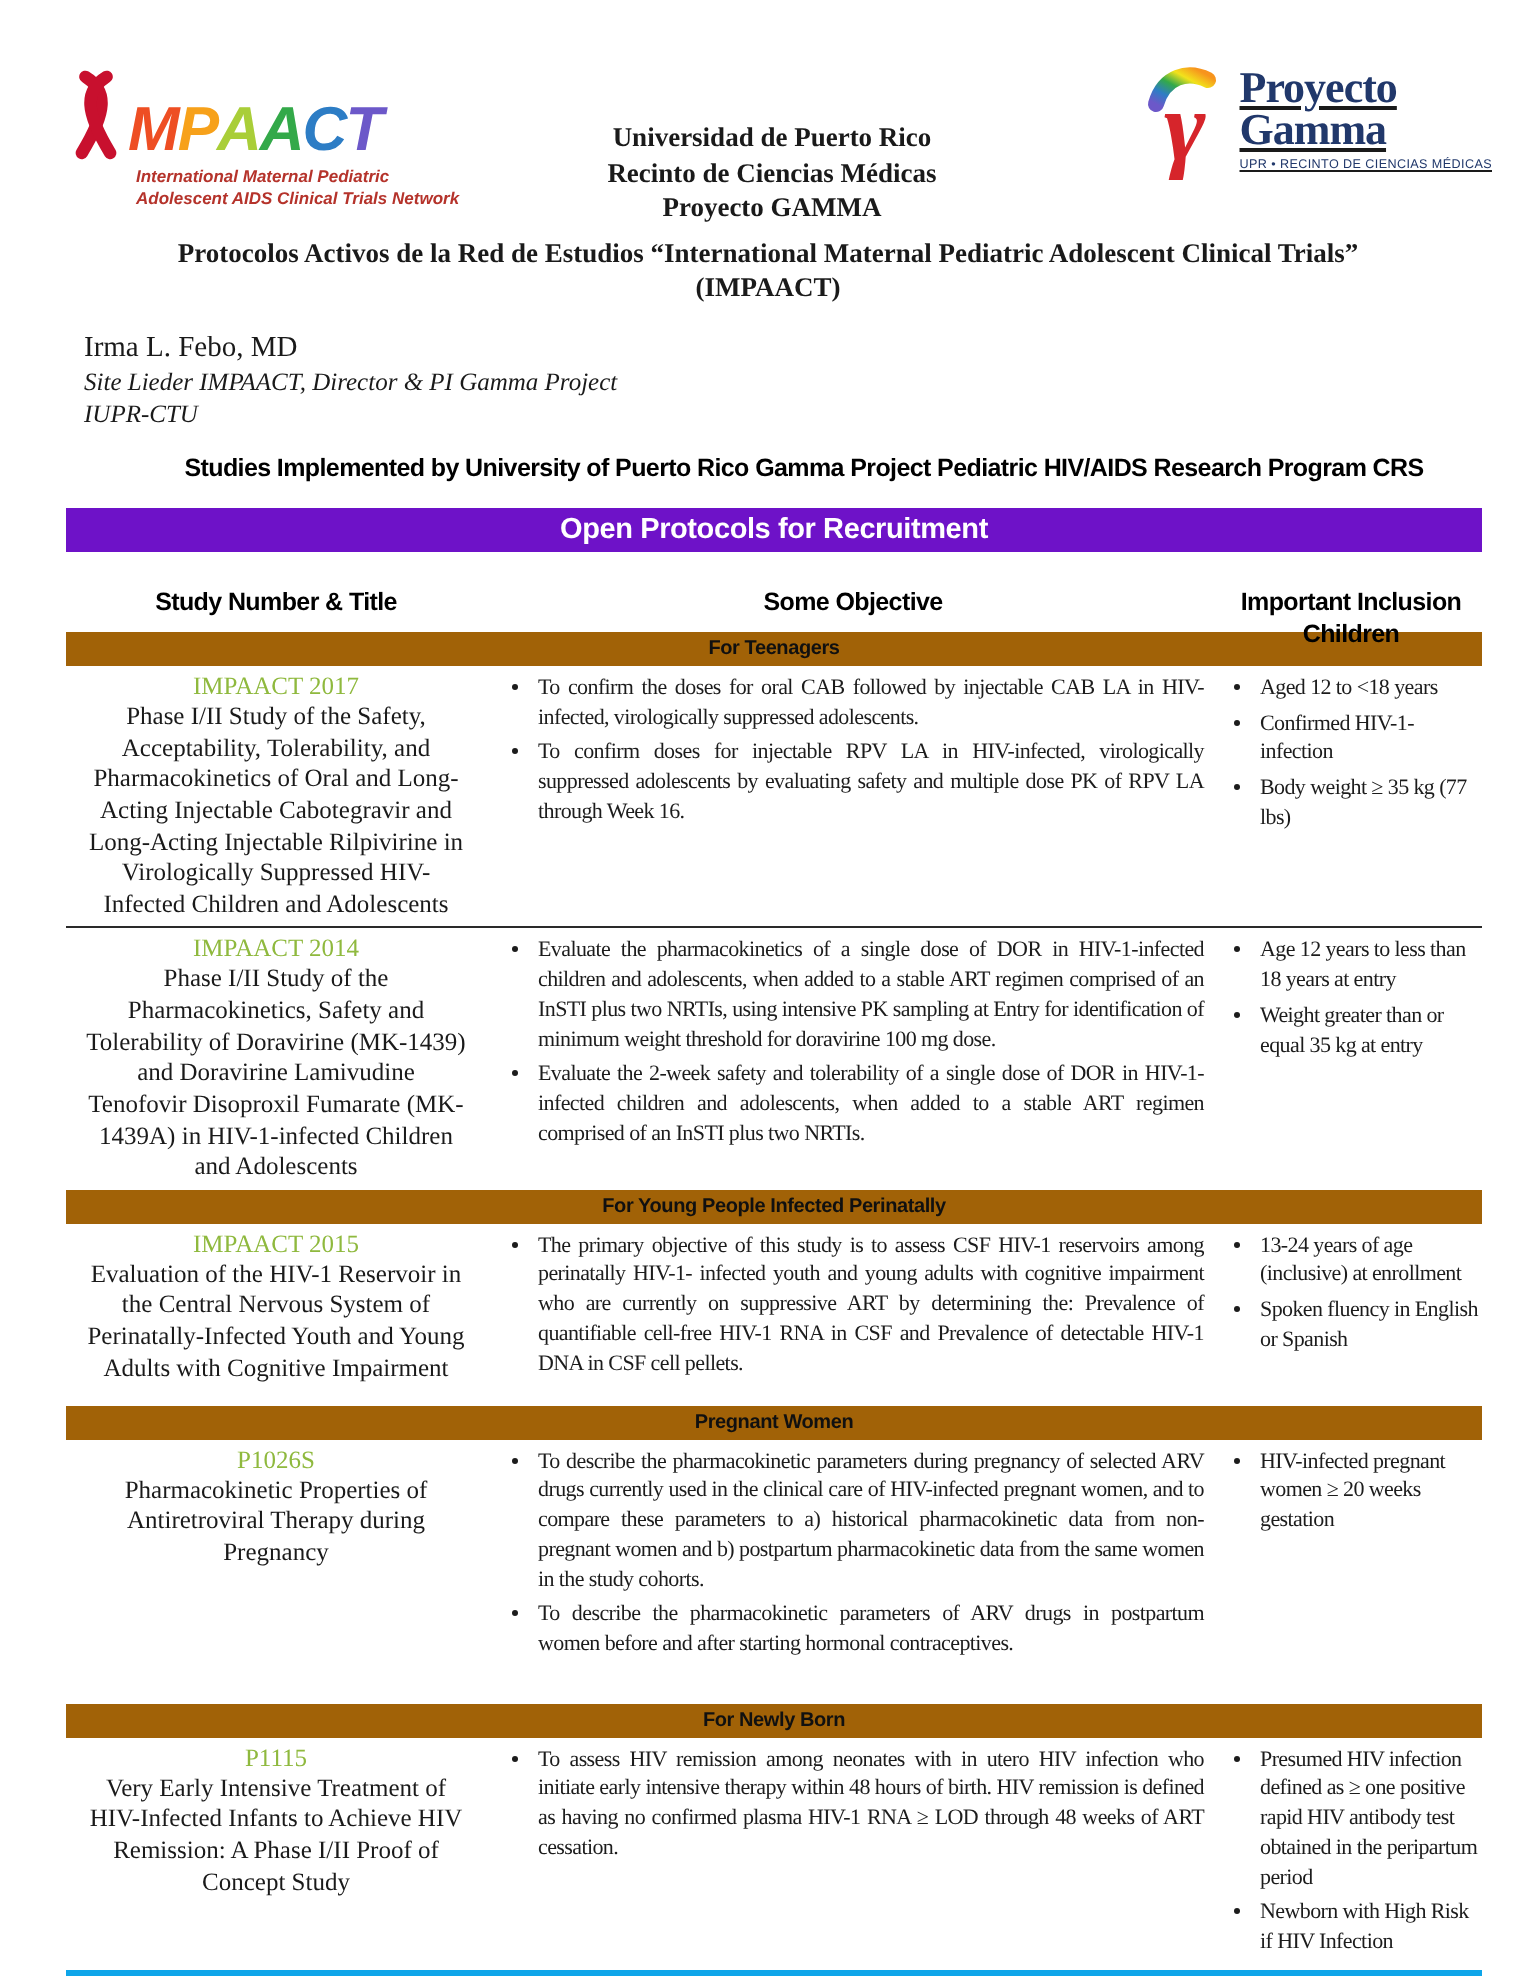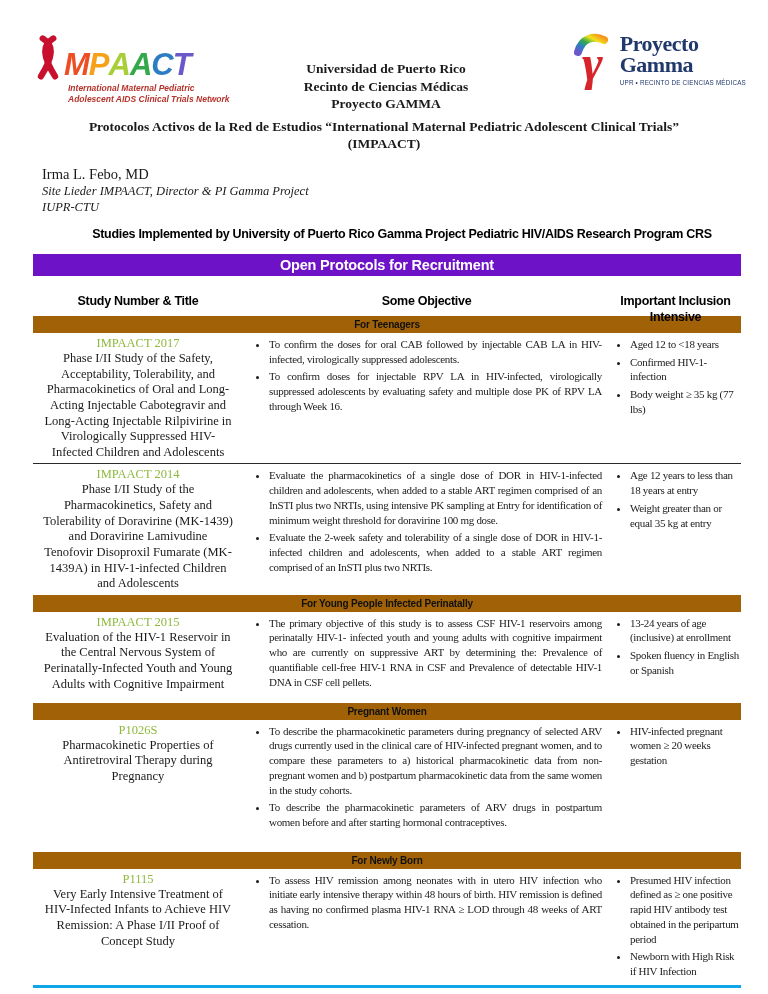--- a/index.html
+++ b/index.html
@@ -16,21 +16,21 @@
   .wordmark .letters { font-family:"Liberation Sans", sans-serif; font-weight:bold; font-style:italic;
     font-size:31px; line-height:1; letter-spacing:-1px; display:flex; }
   .l0{color:#EE4E23;} .l1{color:#F7A11A;} .l2{color:#A9CE38;} .l3{color:#33A949;} .l4{color:#2D7DC5;} .l5{color:#6C58C9;}
   .impaact-tagline { margin:3px 0 0 34px; font-family:"Liberation Sans", sans-serif;
     font-size:8.5px; font-weight:bold; font-style:italic; color:#B5332B; line-height:1.25; }
 
   .center-head { position:absolute; top:60px; left:214px; width:344px; text-align:center;
     font-weight:bold; font-size:13.5px; line-height:1.3; }
 
   .gamma-logo { position:absolute; top:30px; right:22px; display:flex; align-items:center; gap:2px; }
-  .gamma-text { line-height:0.95; }
+  .gamma-text { line-height:0.95;text-decoration:underline; }
   .gamma-name { font-family:"Liberation Serif", serif; font-weight:bold; font-size:22px; color:#21386B; letter-spacing:-0.5px; }
   .gamma-tag  { font-family:"Liberation Sans", sans-serif; font-size:6.3px; color:#21386B; margin-top:4px; letter-spacing:0.2px; }
 
   .doc-title { position:absolute; top:119px; left:0; width:100%; text-align:center;
     font-weight:bold; font-size:13.5px; line-height:1.25; }
 
   .author { position:absolute; top:166px; left:42px; }
   .author-name { font-weight:normal; font-size:14.5px; }
   .author-role, .author-org { font-style:italic; font-size:12.5px; line-height:1.3; }
 
@@ -129,21 +129,21 @@
 
   <div class="subtitle">Studies Implemented by University of Puerto Rico Gamma Project Pediatric HIV/AIDS Research Program CRS</div>
 
   <div class="proto-table">
 
     <div class="banner">Open Protocols for Recruitment</div>
 
     <div class="thead">
       <div class="h1">Study Number &amp; Title</div>
       <div class="h2">Some Objective</div>
-      <div class="h3">Important Inclusion Intensive</div>
+      <div class="h3">Important Inclusion Children</div>
     </div>
 
     <div class="secbar">For Teenagers</div>
 
     <div class="trow sep r2017">
       <div class="c1">
         <div class="study-num">IMPAACT 2017</div>
         <div class="study-title">Phase I/II Study of the Safety, Acceptability, Tolerability, and Pharmacokinetics of Oral and Long-Acting Injectable Cabotegravir and Long-Acting Injectable Rilpivirine in Virologically Suppressed HIV-Infected Children and Adolescents</div>
       </div>
       <div class="c2">

